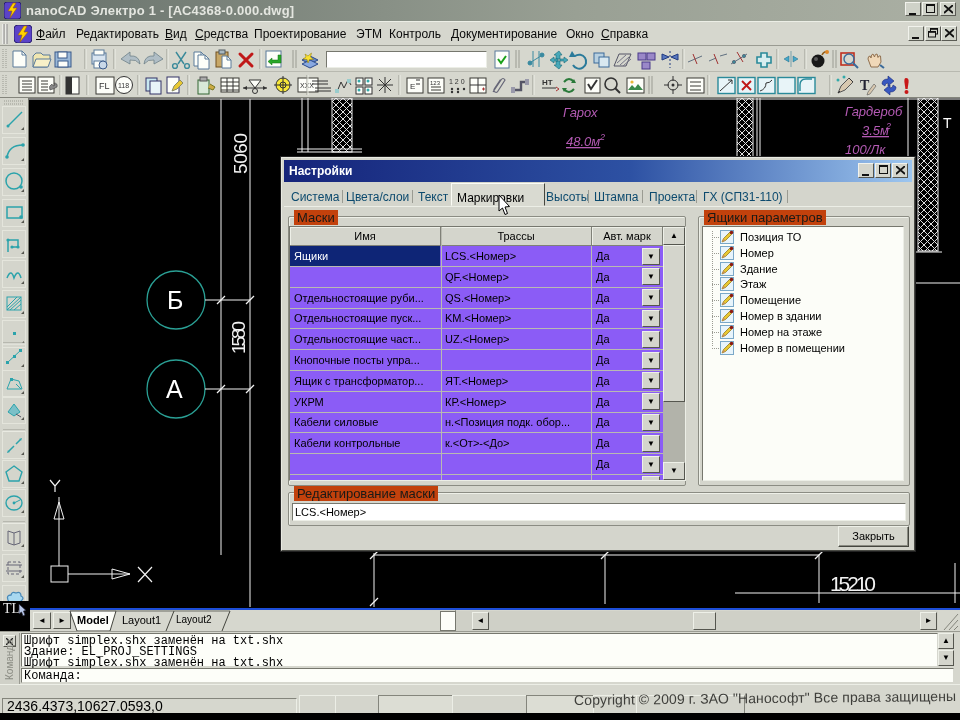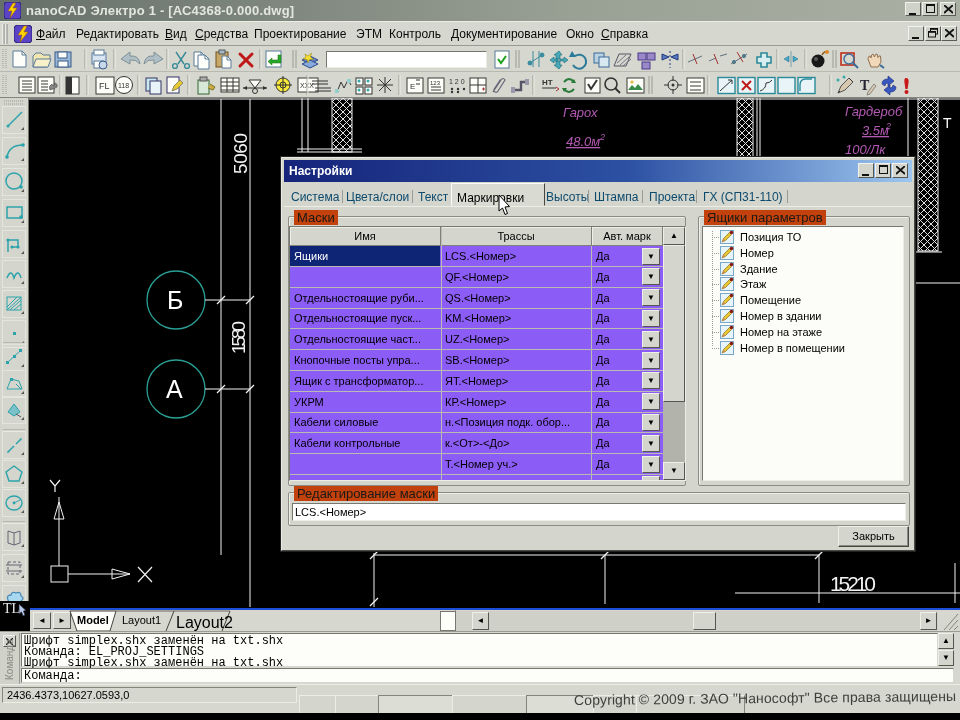--- a/index.html
+++ b/index.html
@@ -681,21 +681,20 @@
   <div class="abs cell" style="left:152px;top:81.4px;width:149px;height:20px;padding-left:3px">KM.&lt;Номер&gt;</div>
   <div class="abs cell" style="left:302px;top:81.4px;width:40px;height:20px;padding-left:4px">Да</div>
   <div class="abs ddbtn" style="left:352px;top:82.9px">▼</div>
   <div class="abs rowline" style="left:0;top:101.4px"></div>
   <div class="abs cell" style="left:0;top:102.2px;width:150px;height:20px;padding-left:4px;">Отдельностоящие част...</div>
   <div class="abs cell" style="left:152px;top:102.2px;width:149px;height:20px;padding-left:3px">UZ.&lt;Номер&gt;</div>
   <div class="abs cell" style="left:302px;top:102.2px;width:40px;height:20px;padding-left:4px">Да</div>
   <div class="abs ddbtn" style="left:352px;top:103.7px">▼</div>
   <div class="abs rowline" style="left:0;top:122.2px"></div>
   <div class="abs cell" style="left:0;top:123.0px;width:150px;height:20px;padding-left:4px;">Кнопочные посты упра...</div>
-  <div class="abs cell" style="left:152px;top:123.0px;width:149px;height:20px;padding-left:3px">SB.&lt;Номер&gt;</div>
   <div class="abs cell" style="left:302px;top:123.0px;width:40px;height:20px;padding-left:4px">Да</div>
   <div class="abs ddbtn" style="left:352px;top:124.5px">▼</div>
   <div class="abs rowline" style="left:0;top:143.0px"></div>
   <div class="abs cell" style="left:152px;top:143.8px;width:149px;height:20px;padding-left:3px">ЯТ.&lt;Номер&gt;</div>
   <div class="abs cell" style="left:0;top:143.8px;width:150px;height:20px;padding-left:4px;">Ящик с трансформатор...</div>
   <div class="abs cell" style="left:302px;top:143.8px;width:40px;height:20px;padding-left:4px">Да</div>
   <div class="abs ddbtn" style="left:352px;top:145.3px">▼</div>
   <div class="abs rowline" style="left:0;top:163.8px"></div>
   <div class="abs cell" style="left:0;top:164.6px;width:150px;height:20px;padding-left:4px;">УКРМ</div>
   <div class="abs cell" style="left:152px;top:164.6px;width:149px;height:20px;padding-left:3px">КР.&lt;Номер&gt;</div>
@@ -706,21 +705,20 @@
   <div class="abs cell" style="left:152px;top:185.4px;width:149px;height:20px;padding-left:3px">н.&lt;Позиция подк. обор...</div>
   <div class="abs cell" style="left:302px;top:185.4px;width:40px;height:20px;padding-left:4px">Да</div>
   <div class="abs ddbtn" style="left:352px;top:186.9px">▼</div>
   <div class="abs rowline" style="left:0;top:205.4px"></div>
   <div class="abs cell" style="left:0;top:206.2px;width:150px;height:20px;padding-left:4px;">Кабели контрольные</div>
   <div class="abs cell" style="left:152px;top:206.2px;width:149px;height:20px;padding-left:3px">к.&lt;От&gt;-&lt;До&gt;</div>
   <div class="abs cell" style="left:302px;top:206.2px;width:40px;height:20px;padding-left:4px">Да</div>
   <div class="abs ddbtn" style="left:352px;top:207.7px">▼</div>
   <div class="abs rowline" style="left:0;top:226.2px"></div>
   <div class="abs cell" style="left:0;top:227.0px;width:150px;height:20px;padding-left:4px;margin-top:20px;">Трассы</div>
-  <div class="abs cell" style="left:152px;top:227.0px;width:149px;height:20px;padding-left:3px">Т.&lt;Номер уч.&gt;</div>
   <div class="abs cell" style="left:302px;top:227.0px;width:40px;height:20px;padding-left:4px">Да</div>
   <div class="abs ddbtn" style="left:352px;top:228.5px">▼</div>
   <div class="abs rowline" style="left:0;top:247.0px"></div>
   <div class="abs ddbtn" style="left:352px;top:249.3px">▼</div>
   <div class="abs colline" style="left:151px;top:0;height:253px"></div>
   <div class="abs colline" style="left:301px;top:19px;height:234px"></div>
   <div class="abs" style="left:373px;top:0;width:22px;height:253px;background:#b2b3aa"></div>
   <div class="abs sbtn" style="left:373px;top:0;width:22px;height:18px;font-size:8px;line-height:16px">▲</div>
   <div class="abs sbtn" style="left:373px;top:18px;width:22px;height:157px"></div>
   <div class="abs sbtn" style="left:373px;top:235px;width:22px;height:18px;font-size:8px;line-height:16px">▼</div>
@@ -811,21 +809,21 @@
   <div class="abs sbtn" style="left:53px;top:2px;width:18px;height:17px;font-size:8px;line-height:15px">►</div>
   <svg class="abs" style="left:0;top:0" width="460" height="23">
     <path d="M70 1 L116 1 L110 21 L77 21 Z" fill="#fdfef9" stroke="#44453e"></path>
     <line x1="116" y1="1" x2="230" y2="1" stroke="#6b6c64"></line>
     <path d="M174 1 L166 21" stroke="#44453e" fill="none"></path>
     <path d="M230 1 L222 21" stroke="#44453e" fill="none"></path>
     <line x1="0" y1="21.5" x2="460" y2="21.5" stroke="#84857c"></line>
   </svg>
   <div class="abs" style="left:77px;top:4px;font-size:11px;font-weight:bold;color:#000">Model</div>
   <div class="abs" style="left:122px;top:4px;font-size:11px;color:#000">Layout1</div>
-  <div class="abs" style="left:176px;top:4px;font-size:16px;color:#000">Layout2</div>
+  <div class="abs" style="left:176px;top:4px;font-size:10px;color:#000">Layout2</div>
   <div class="abs" style="left:455px;top:0px;width:1px;height:23px;background:#9a9b92"></div>
   <div class="abs" style="left:456px;top:1px;width:482px;height:20px;background:#cfd0c7"></div>
   <div class="abs" style="left:440px;top:1px;width:16px;height:20px;background:#fdfef9;border:1px solid #76776e"></div>
       <div class="abs sbtn" style="left:472px;top:2px;width:17px;height:18px;font-size:8px;line-height:16px">◄</div>
   <div class="abs sbtn" style="left:693px;top:2px;width:23px;height:18px"></div>
   <div class="abs sbtn" style="left:920px;top:2px;width:17px;height:18px;font-size:8px;line-height:16px">►</div>
   <svg class="abs" style="left:940px;top:2px" width="20" height="20">
         <line x1="18" y1="2" x2="4" y2="18" stroke="#84857c"></line>
         <line x1="18" y1="8" x2="9" y2="18" stroke="#84857c"></line>
         <line x1="18" y1="14" x2="14" y2="18" stroke="#84857c"></line>
@@ -833,30 +831,30 @@
 </div>
 
 <div class="abs" id="console">
   <div class="abs" style="left:0;top:1px;width:20px;height:52px;background:#d0d1c8;border-right:1px solid #9a9b92"></div>
   <div class="abs" style="left:3px;top:3px;width:13px;height:12px;background:#d4d5cc;border:1px solid;border-color:#eef0e8 #55564f #55564f #eef0e8;font-size:9px;line-height:10px;text-align:center;color:#000;font-weight:bold"><svg width="7" height="7" style="margin-top:2px">
           <path d="M0 0 L7 7 M7 0 L0 7" stroke="#222" stroke-width="1.4"></path>
         </svg></div>
   <div class="abs" style="left:4px;top:48px;color:#8a8b82;font-size:10px;transform:rotate(-90deg);transform-origin:0 0;white-space:nowrap">Команда</div>
   <div class="abs" style="left:21px;top:1px;width:917px;height:34px;background:#fdfef9;border:1px solid;border-color:#76776e #d6d7ce #d6d7ce #76776e"></div>
   <div class="abs mono" style="left:24px;top:2px">Шрифт simplex.shx заменён на txt.shx</div>
-  <div class="abs mono" style="left:24px;top:13px">Команда: EL_PROJ_SETTINGS</div>
+  <div class="abs mono" style="left:24px;top:13px">Здание: EL_PROJ_SETTINGS</div>
   <div class="abs mono" style="left:24px;top:24px">Шрифт simplex.shx заменён на txt.shx</div>
   <div class="abs" style="left:21px;top:36px;width:933px;height:15px;background:#fdfef9;border:1px solid;border-color:#76776e #d6d7ce #d6d7ce #76776e"></div>
   <div class="abs mono" style="left:24px;top:37px">Команда:</div>
   <div class="abs sbtn" style="left:938px;top:1px;width:16px;height:16px;font-size:8px;line-height:14px">▲</div>
   <div class="abs sbtn" style="left:938px;top:18px;width:16px;height:16px;font-size:8px;line-height:14px">▼</div>
 </div>
 
 <div class="abs" id="statusbar">
-  <div class="abs" style="left:2px;top:2px;width:295px;height:16px;border:1px solid;border-color:#84857c #eceee6 #eceee6 #84857c;font-size:11px;line-height:14px;padding-left:4px;color:#000">2436.4373,10627.0593,0</div>
+  <div class="abs" style="left:2px;top:13px;width:295px;height:16px;border:1px solid;border-color:#84857c #eceee6 #eceee6 #84857c;font-size:14px;line-height:14px;padding-left:4px;color:#000">2436.4373,10627.0593,0</div>
   <div class="abs stbtn stoff" style="left:299px">ШАГ</div>
   <div class="abs stbtn stoff" style="left:335px">СЕТКА</div>
   <div class="abs stbtn ston" style="left:378px">оПРИВЯЗКА</div>
   <div class="abs stbtn stoff" style="left:452px">ОТС-ОБЪЕКТ</div>
   <div class="abs stbtn ston" style="left:526px">защищены</div>
   <div class="abs stbtn stoff" style="left:593px">ОРТО</div>
   <div class="abs stbtn stup" style="left:636px">ПСПривязка</div>
   <div class="abs" style="left:574px;top:5px;width:380px;font-size:14px;letter-spacing:0.1px;color:rgba(45,45,42,0.9);transform:rotate(-0.6deg);white-space:nowrap">Copyright © 2009 г. ЗАО "Нанософт" Все права защищены</div>
 </div>
 

